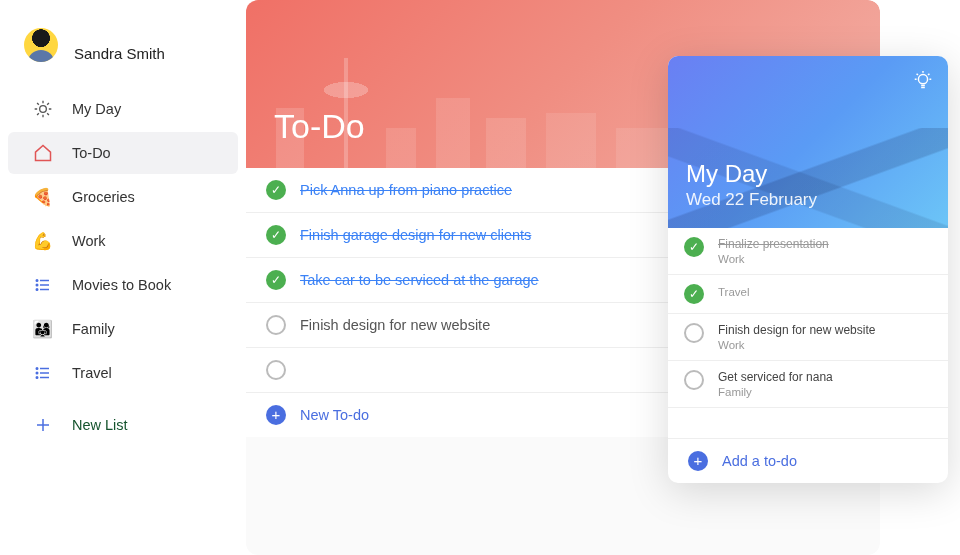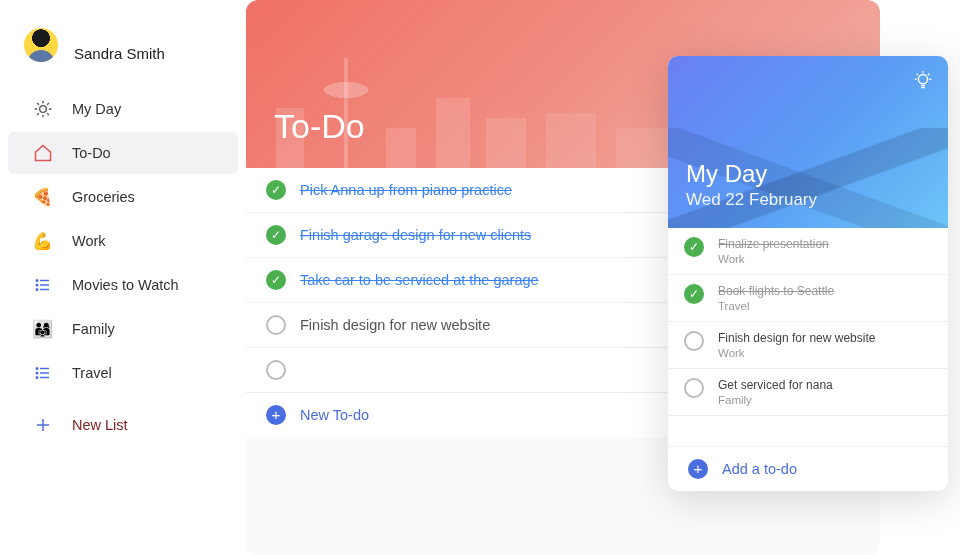--- a/index.html
+++ b/index.html
@@ -60,21 +60,21 @@
     color: #333;
     cursor: pointer;
     border-radius: 6px;
     margin: 2px 8px;
   }
   .nav-item.active {
     background: #f2f2f4;
   }
   .nav-icon { width: 22px; height: 22px; display: flex; align-items: center; justify-content: center; font-size: 17px; }
   .new-list {
-    color: #7f1d1d;
+    color: #14532d;
     margin-top: 10px;
   }
   .new-list .nav-icon { color: #4a6ee0; }
 
   .main {
     flex: 1;
     display: flex;
     flex-direction: column;
     border-radius: 12px;
     overflow: hidden;
@@ -234,21 +234,21 @@
       <span class="nav-icon">
         <svg width="18" height="18" viewBox="0 0 24 24" fill="none" stroke="#4a6ee0" stroke-width="2">
             <line x1="8" y1="6" x2="20" y2="6"></line>
             <line x1="8" y1="12" x2="20" y2="12"></line>
             <line x1="8" y1="18" x2="20" y2="18"></line>
             <circle cx="4" cy="6" r="1" fill="#4a6ee0"></circle>
             <circle cx="4" cy="12" r="1" fill="#4a6ee0"></circle>
             <circle cx="4" cy="18" r="1" fill="#4a6ee0"></circle>
           </svg>
       </span>
-      <span>Movies to Watch</span>
+      <span>Movies to Book</span>
     </div>
 
     <div class="nav-item">
       <span class="nav-icon">👨‍👩‍👧</span>
       <span>Family</span>
     </div>
 
     <div class="nav-item">
       <span class="nav-icon">
         <svg width="18" height="18" viewBox="0 0 24 24" fill="none" stroke="#4a6ee0" stroke-width="2">
@@ -327,21 +327,20 @@
     <div class="task-row done">
       <span class="check done">✓</span>
       <div>
         <div class="task-text">Finalize presentation</div>
         <div class="task-sub">Work</div>
       </div>
     </div>
     <div class="task-row done">
       <span class="check done">✓</span>
       <div>
-        <div class="task-text">Book flights to Seattle</div>
         <div class="task-sub">Travel</div>
       </div>
     </div>
     <div class="task-row">
       <span class="check open"></span>
       <div>
         <div class="task-text">Finish design for new website</div>
         <div class="task-sub">Work</div>
       </div>
     </div>

